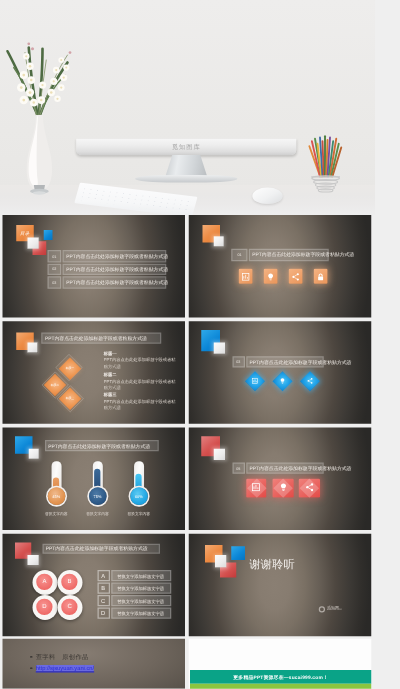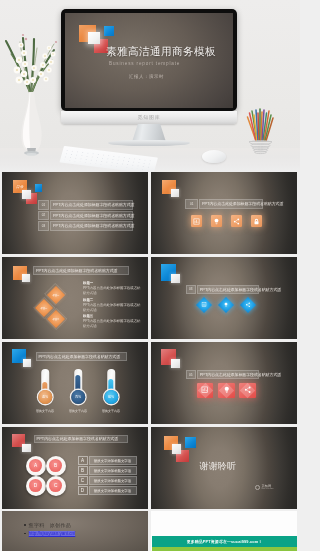--- a/index.html
+++ b/index.html
@@ -131,33 +131,20 @@
             background:radial-gradient(ellipse 90% 130% at 45% 30%, #867c72 0%, #6f665d 45%, #4c4740 100%); }
   .f-right { position:absolute; left:151px; top:0; width:146px; height:40px; background:#fdfdfd; }
 </style>
 </head>
 <body>
 
 <div class="page">
   <div class="hero">
     <div class="hero-wall"></div>
     <div class="hero-desk"></div>
-    <div class="mon">
-      <div class="mon-screen">
-        <div class="logo" style="left:14px;top:12px;width:40px;height:30px">
-          <i class="lg-o" style="left:0;top:0;width:17px;height:17px"></i>
-          <i class="lg-b" style="left:25px;top:1px;width:10px;height:10px"></i>
-          <i class="lg-r" style="left:15px;top:14px;width:14px;height:14px"></i>
-          <i class="lg-w" style="left:9px;top:7px;width:12px;height:12px"></i>
-        </div>
-        <div class="t-title">素雅高洁通用商务模板</div>
-        <div class="t-sub">Business report template</div>
-        <div class="t-pres">汇报人：演示时</div>
-      </div>
-    </div>
     <div class="mon-chin">
       <div class="mon-brand">觅知图库</div>
     </div>
     <div class="mon-neck"></div>
     <div class="mon-base"></div>
     <div class="kb">
         <div class="kb-keys"></div>
       </div>
     <div class="mouse"></div>
     <svg class="deco" style="position:absolute;left:0;top:18px;width:64px;height:140px" viewBox="0 0 64 140">
@@ -523,21 +510,21 @@
         </div>
     </div>
 
     <div class="slide" style="left:151px;top:255px">
       <div class="sl-logo" style="left:13px;top:8.5px;width:40px;height:30px">
         <i class="sq-o" style="left:0;top:0;width:13.5px;height:14px"></i>
         <i class="sq-b" style="left:21px;top:1.5px;width:11.3px;height:10.5px"></i>
         <i class="sq-r" style="left:12.3px;top:14px;width:13.2px;height:12.5px"></i>
         <i class="sq-w" style="left:8px;top:8.3px;width:9.3px;height:10px"></i>
       </div>
-      <div class="thanks" style="left:48.6px;top:33px">谢谢聆听</div>
+      <div class="thanks" style="left:48.6px;top:18px">谢谢聆听</div>
       <div class="wm" style="left:104.3px;top:57.6px">
         <span class="wm-c"></span>
         <span>
           <span class="wm-t" style="display:block">觅知网</span>
           <span class="wm-t" style="display:block;font-size:1.7px;color:#a8a29c;letter-spacing:-.05px">SUCAI999.COM</span>
         </span>
       </div>
     </div>
 
   </div>

